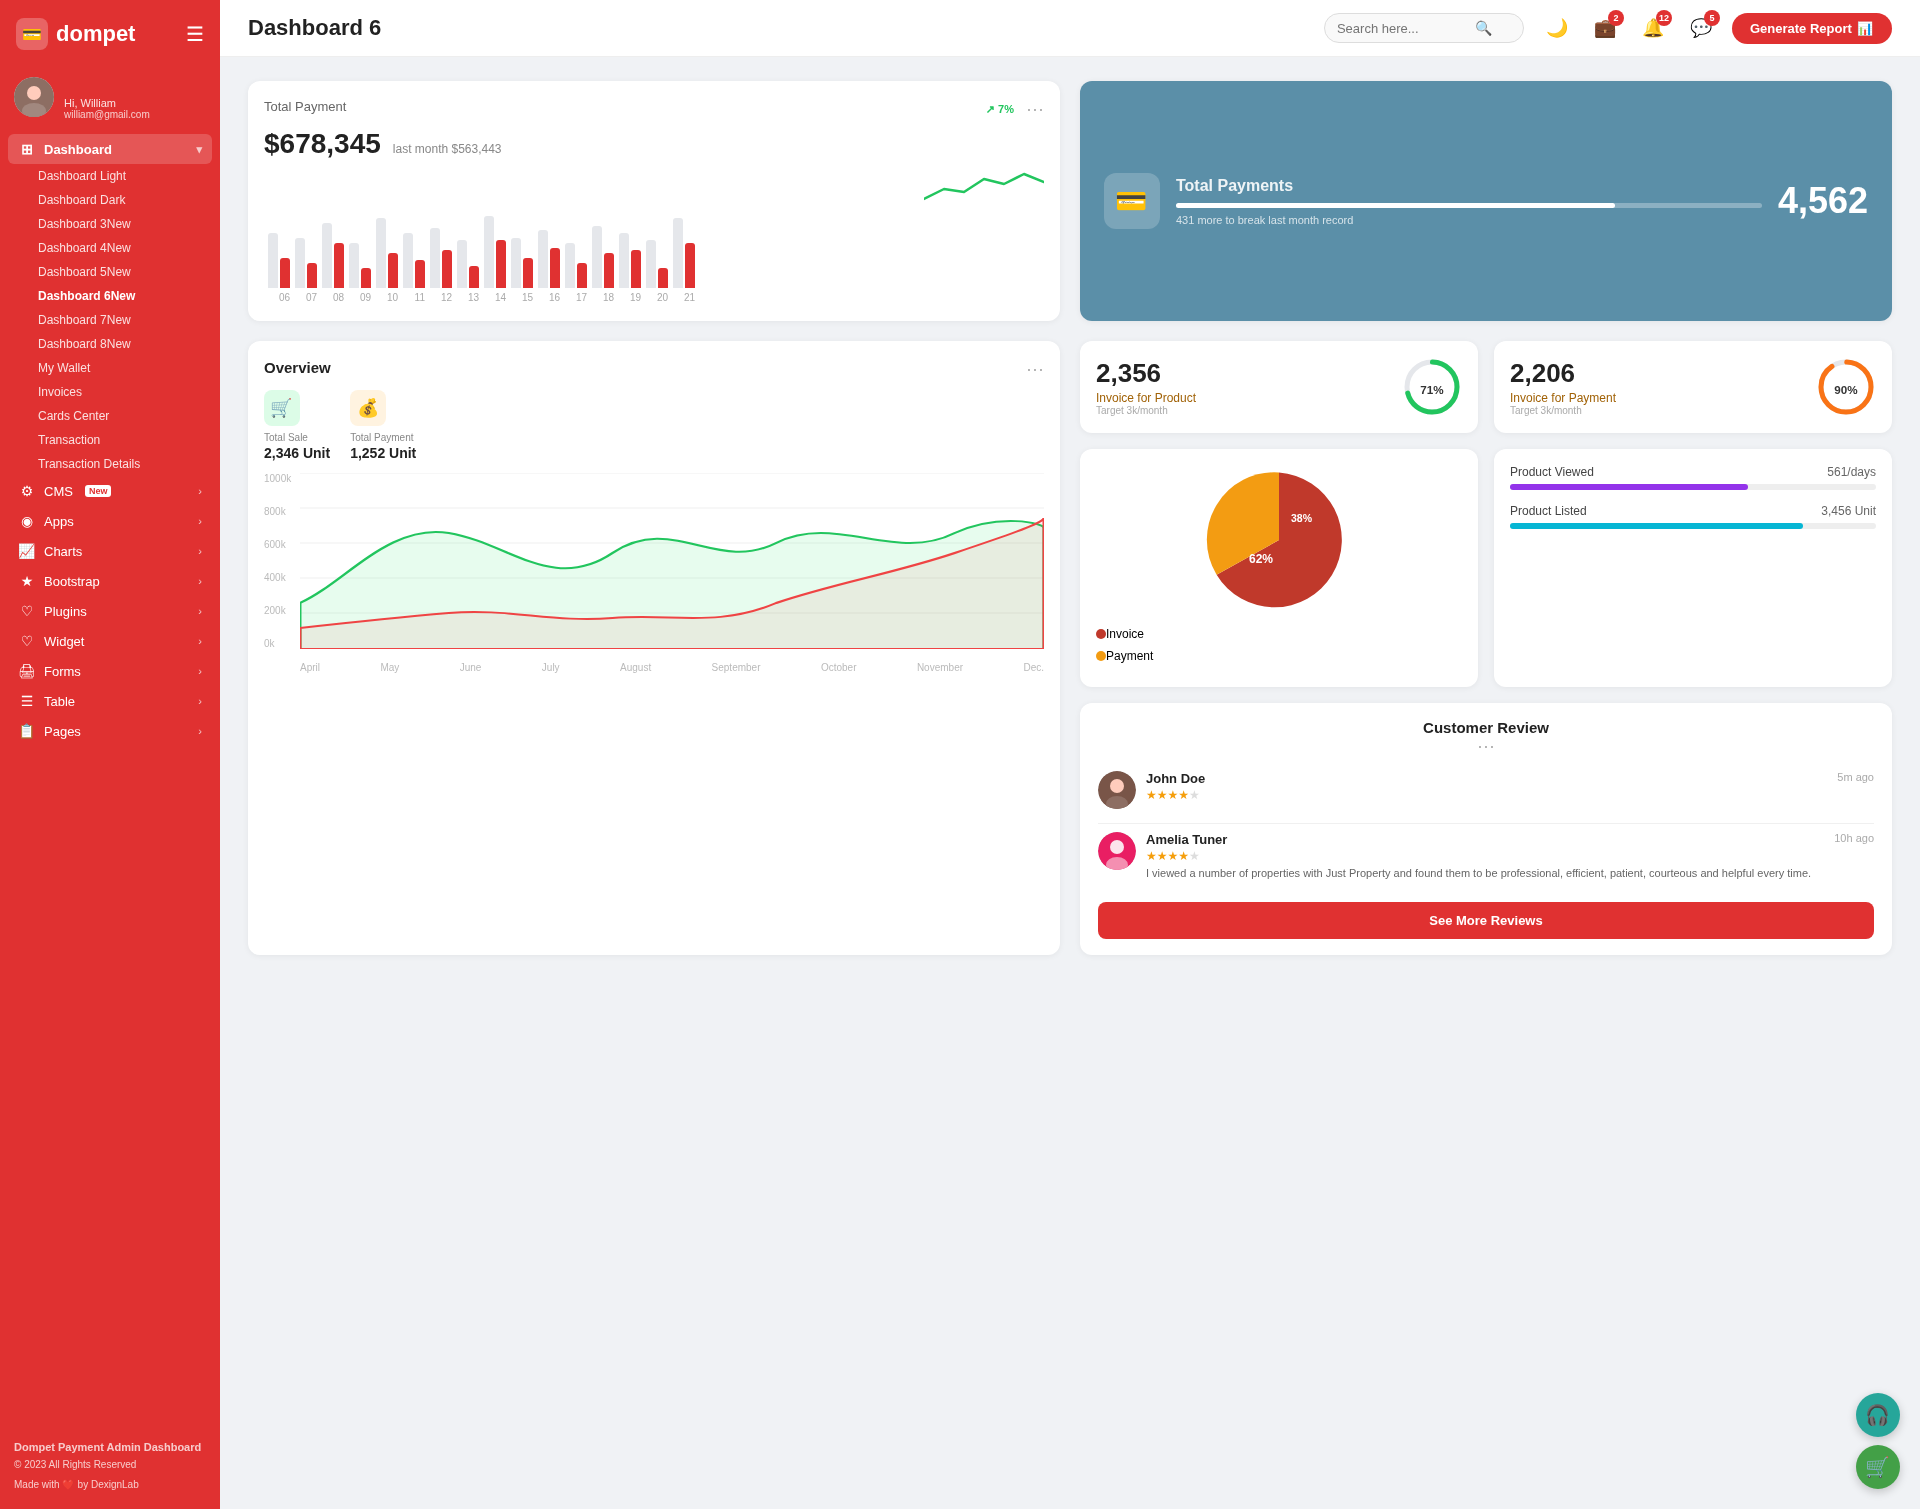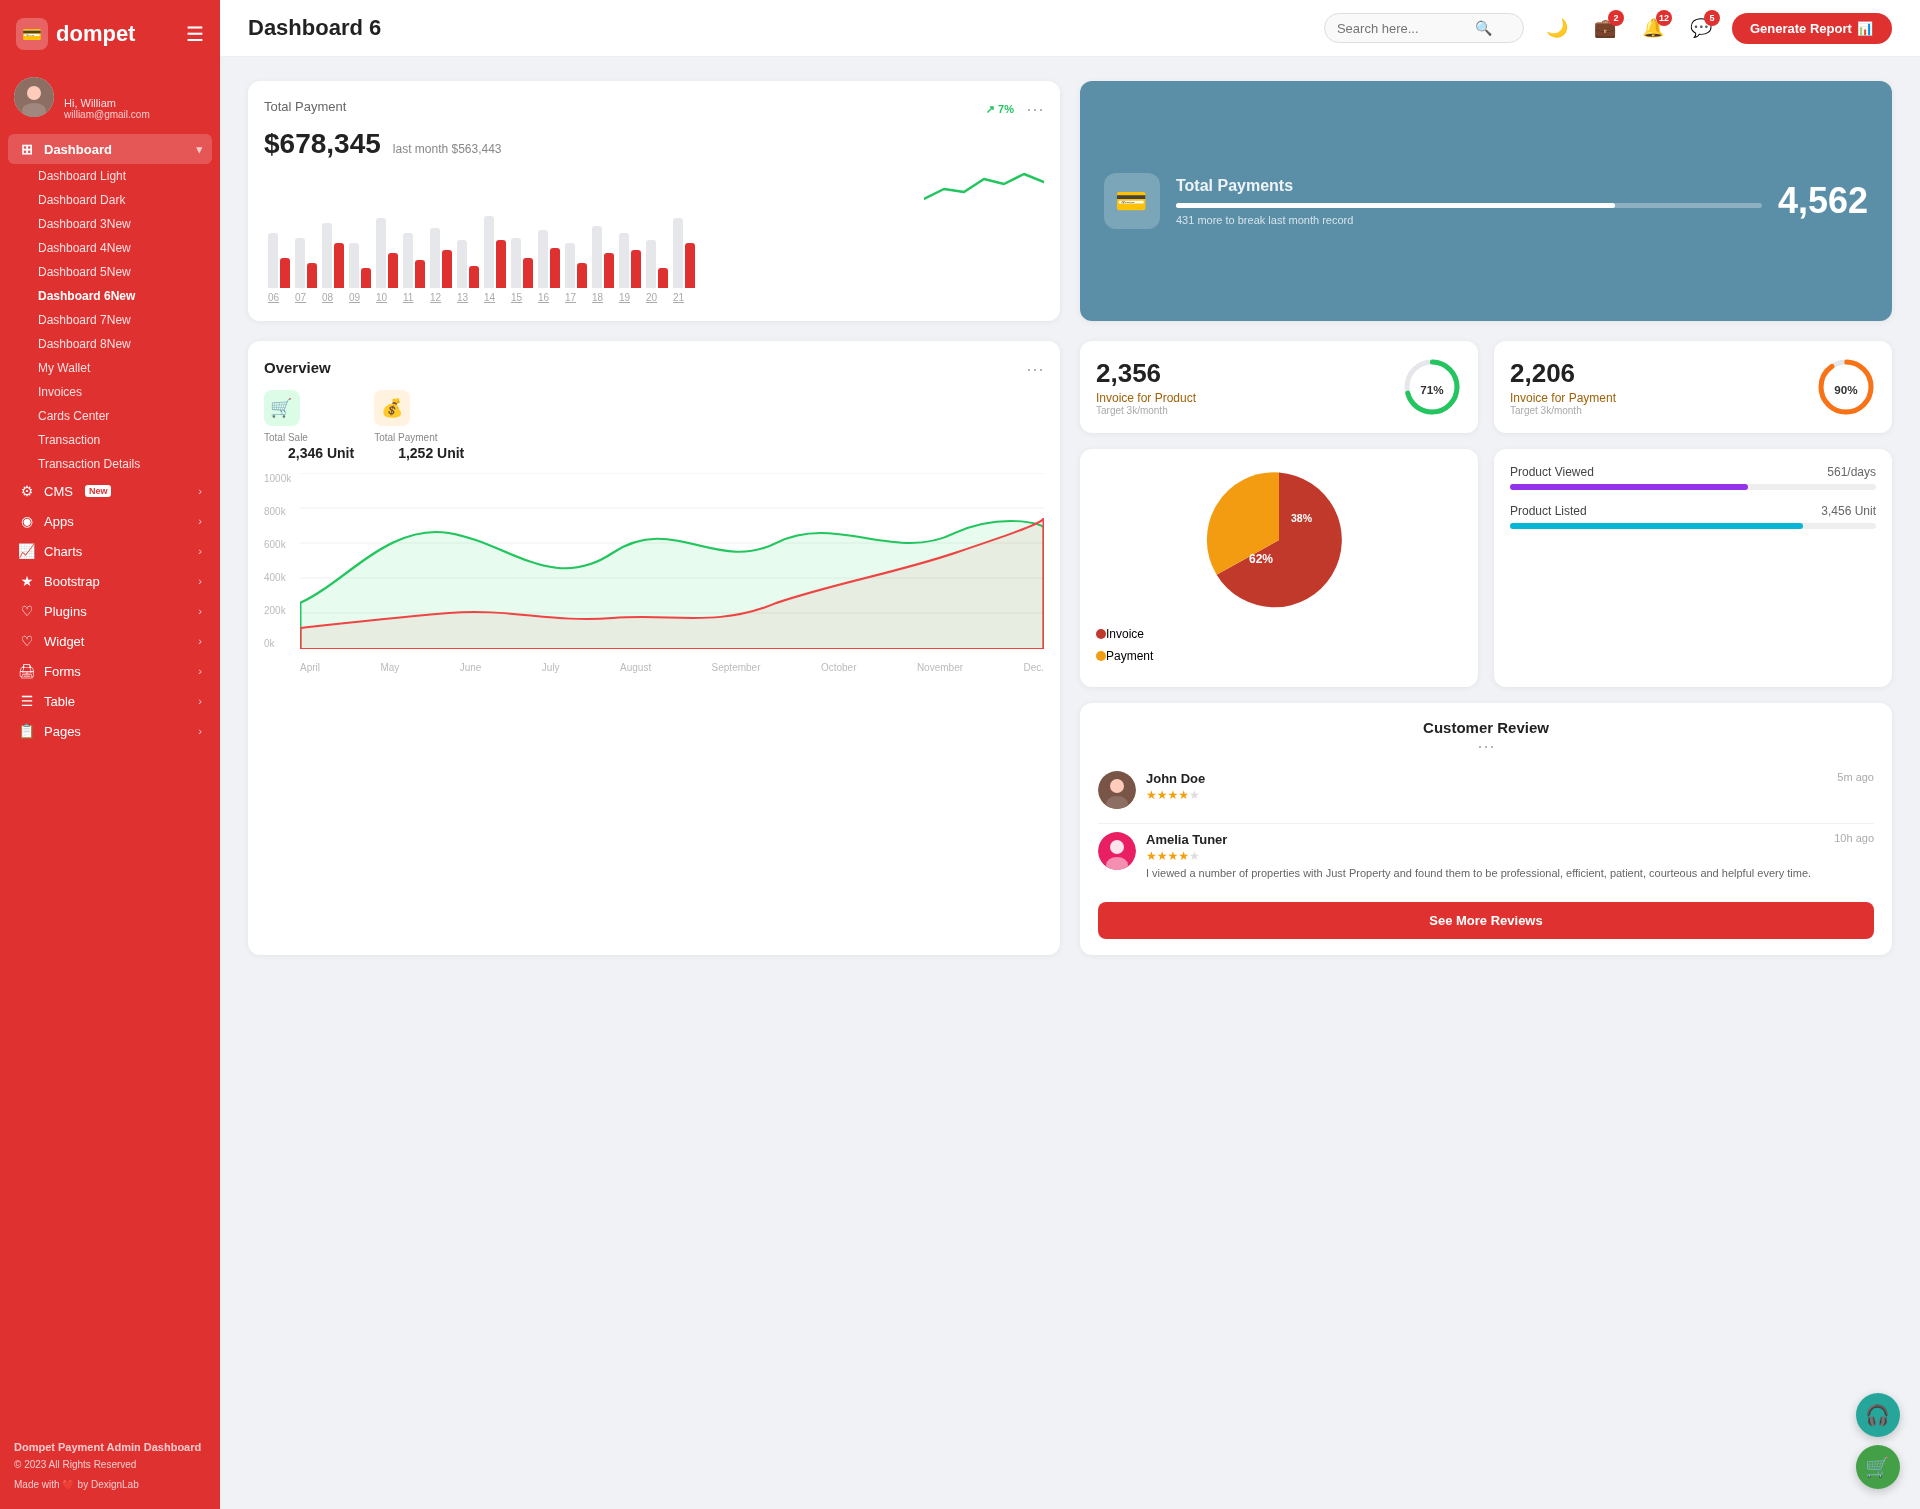--- a/index.html
+++ b/index.html
@@ -183,21 +183,21 @@
     .bar {
       width: 10px; border-radius: 3px 3px 0 0;
     }
     .bar.grey { background: #e5e7eb; }
     .bar.red { background: #e03131; }
     .bar-labels {
       display: flex; gap: 5px;
       font-size: 10px; color: #aaa;
       padding: 0 4px;
     }
-    .bar-label { width: 22px; text-align: left; text-decoration: underline; }
+    .bar-label { width: 22px; text-align: right; }
 
     
     .card-blue {
       background: #5b8fa8;
       color: #fff;
       grid-column: 2;
       grid-row: 1;
       display: flex;
       align-items: center;
       gap: 16px;
@@ -250,21 +250,21 @@
     }
     .legend-item { display: flex; flex-direction: column; gap: 2px; }
     .legend-icon {
       width: 36px; height: 36px; border-radius: 8px;
       display: flex; align-items: center; justify-content: center;
       font-size: 18px; margin-bottom: 4px;
     }
     .legend-icon.green { background: #dcfce7; color: #22c55e; }
     .legend-icon.orange { background: #fff3e0; color: #ff9800; }
     .legend-label { font-size: 10px; color: #888; }
-    .legend-val { font-size: 14px; font-weight: 700; color: #222; margin-left: 24px; }
+    .legend-val { font-size: 14px; font-weight: 700; color: #222; }
 
     
     .area-chart-wrap {
       height: 200px;
       position: relative;
       margin-top: 8px;
     }
     .area-y-labels {
       position: absolute; left: 0; top: 0; bottom: 24px;
       display: flex; flex-direction: column; justify-content: space-between;

